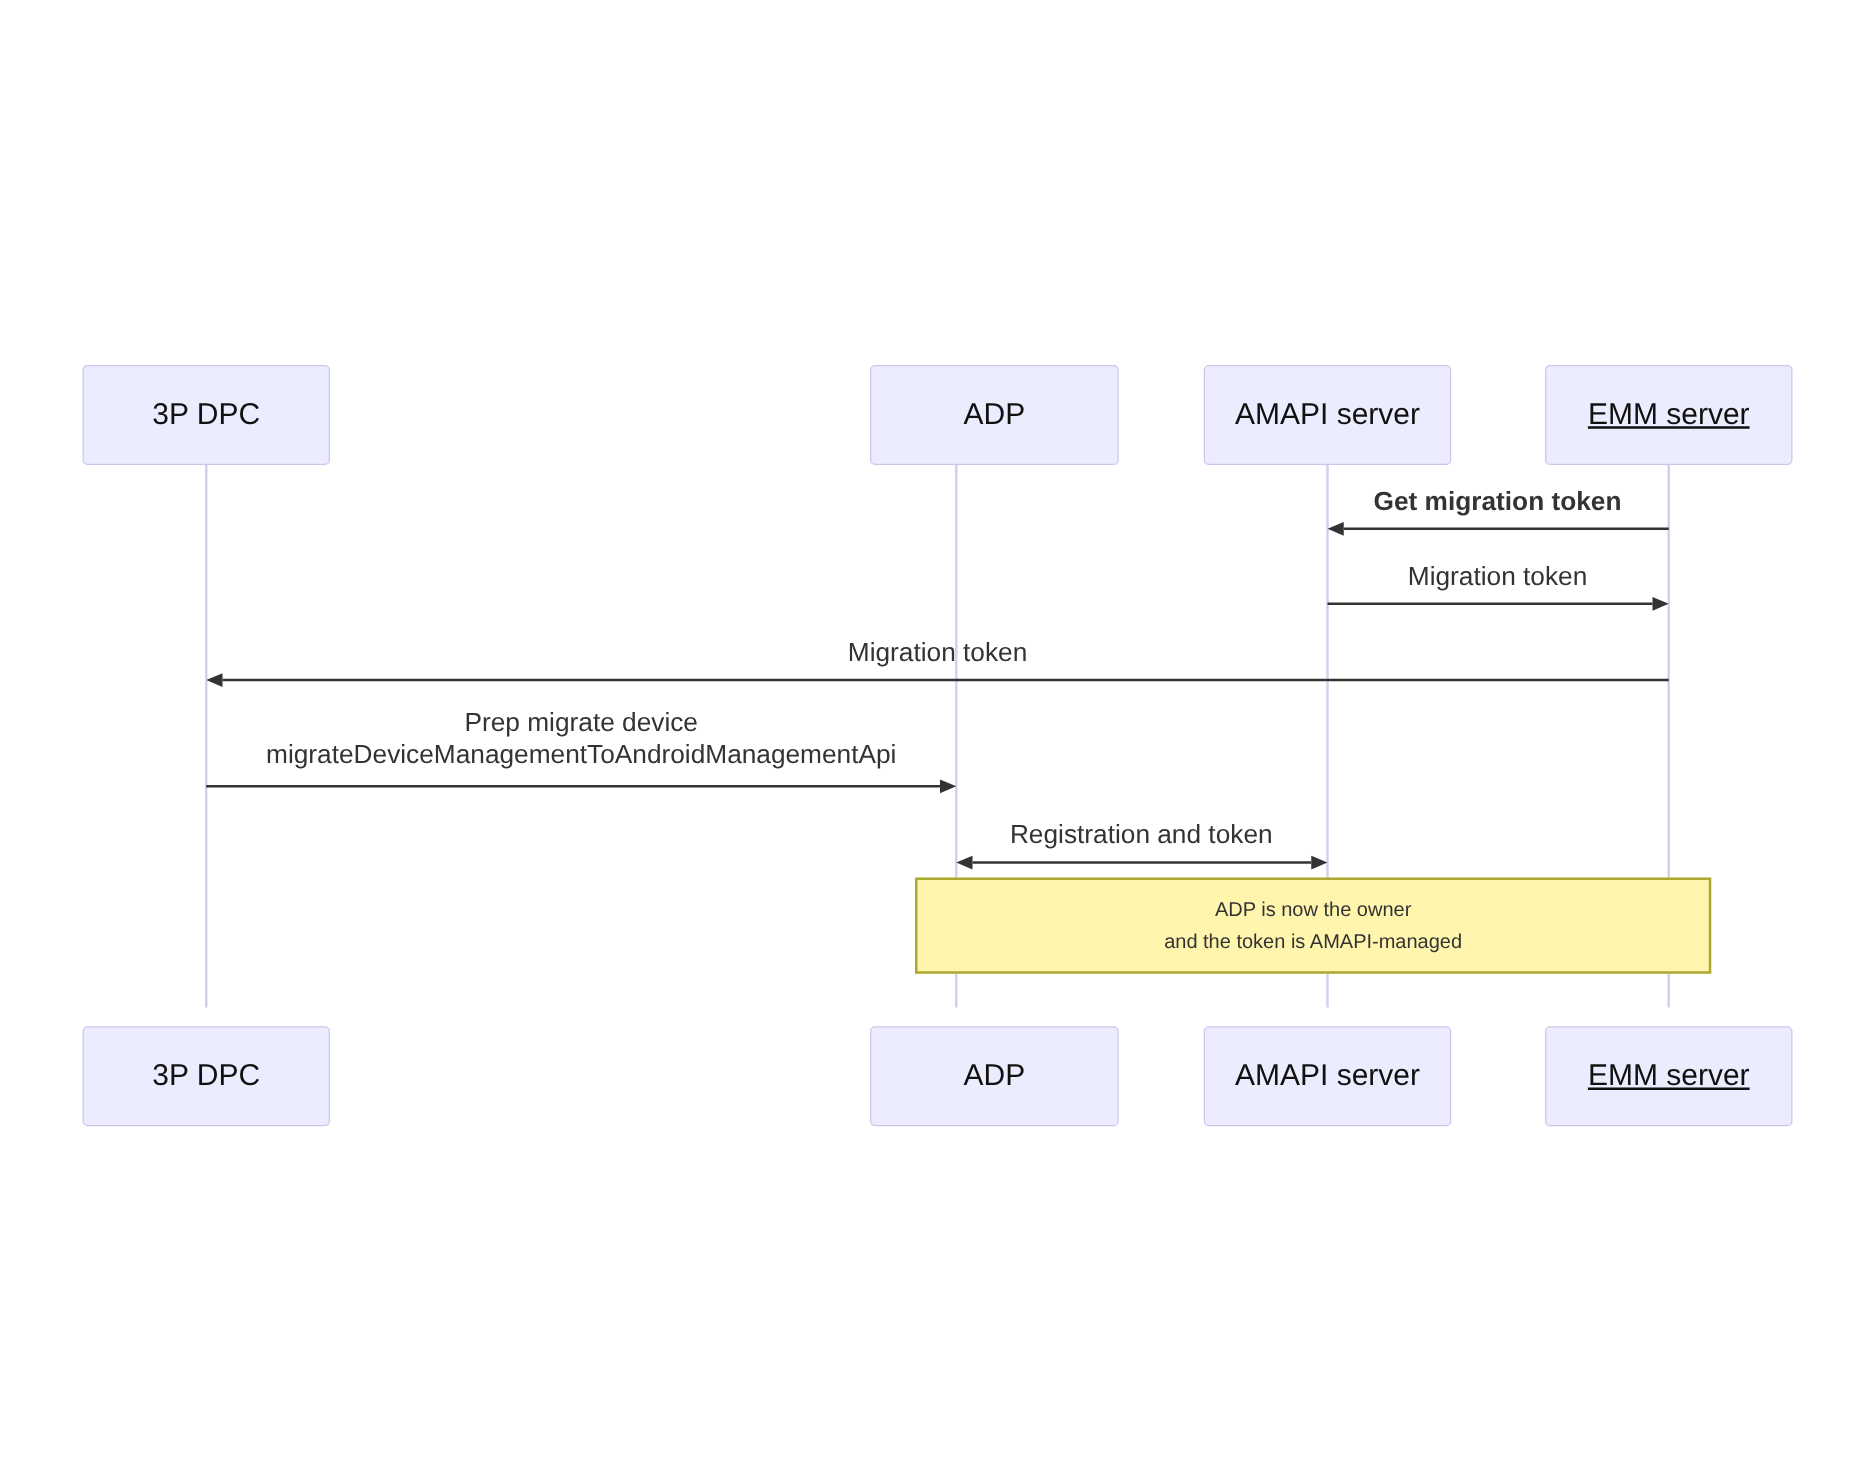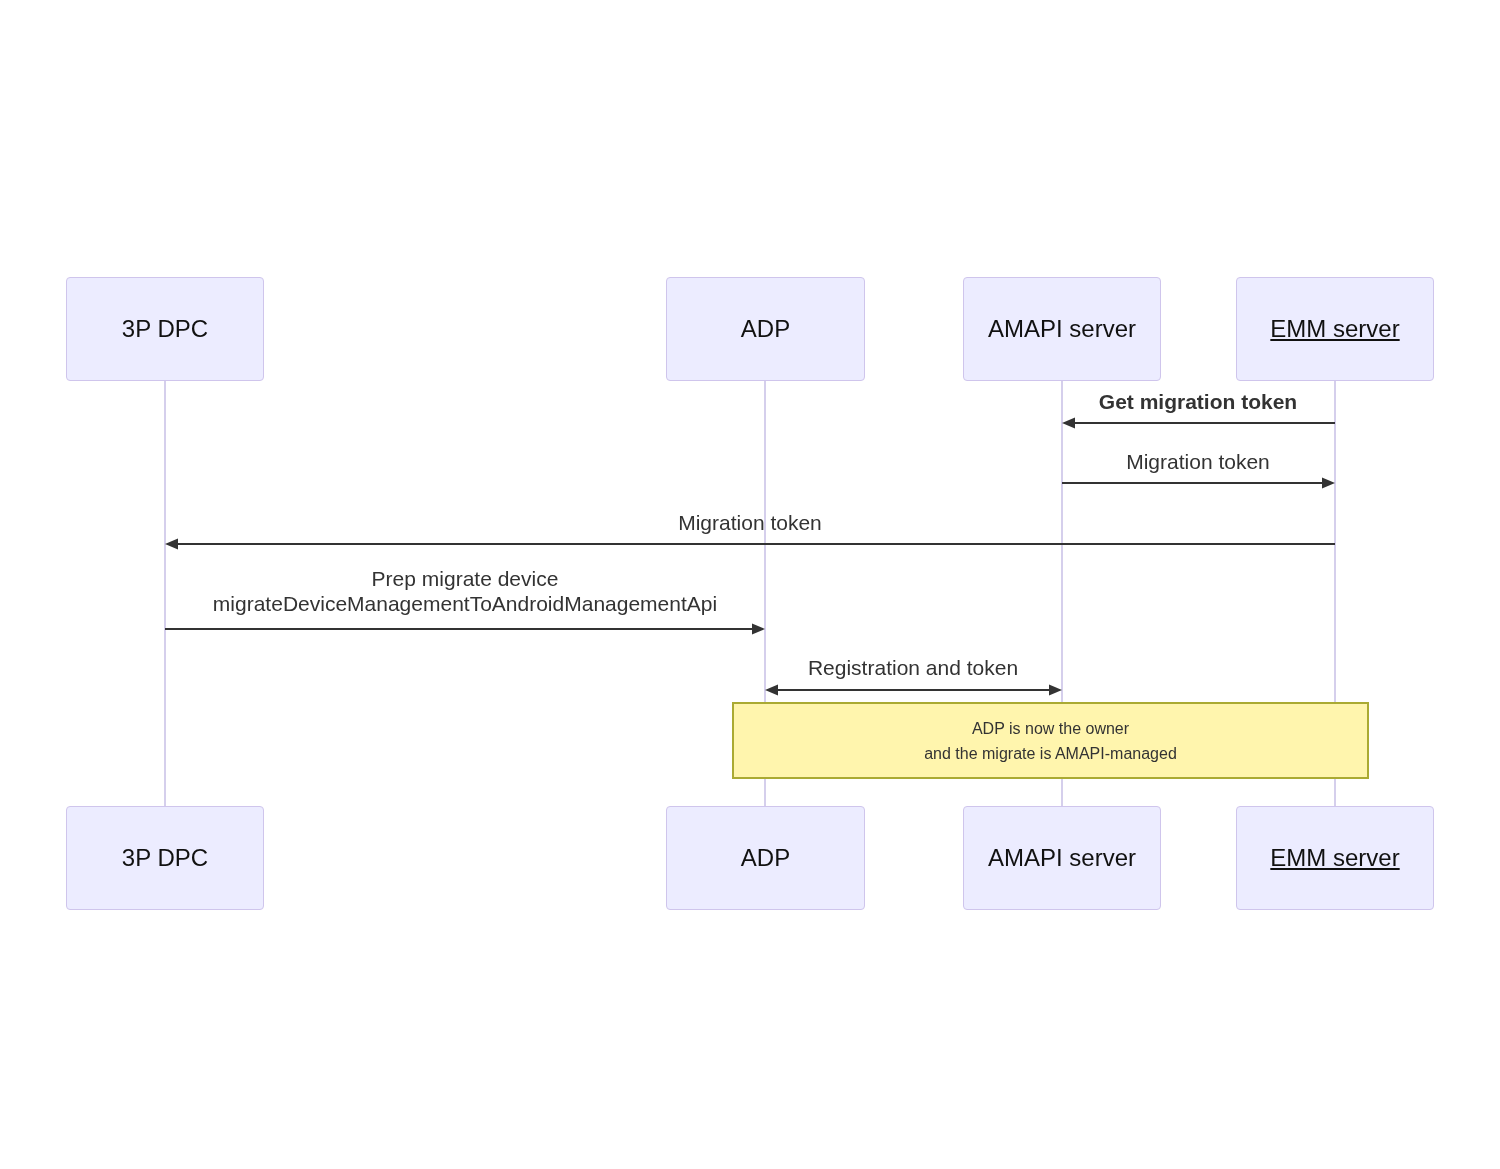--- a/index.html
+++ b/index.html
@@ -38,34 +38,35 @@
     position: absolute;
     left: 0; top: 0;
     width: 1500px; height: 1169px;
   }
   .arrows line    { stroke: var(--arrow); stroke-width: 2; }
   .arrows polygon { fill: var(--arrow); }
 
   .actor {
     position: absolute;
     width: 198px;
-    height: 104px;
+    height: 80px;
     background: var(--actor-fill);
     border: 1px solid var(--actor-border);
     border-radius: 4px;
     display: flex;
     align-items: center;
     justify-content: center;
     font-size: 24px;
     color: #111111;
+    margin-top: 15px;
   }
   .row-top    { top: 277px; }
   .row-bottom { top: 806px; }
   .a-dpc   { left: 66px; }
-  .a-adp   { left: 666px; width: 199px; }
+  .a-adp   { left: 696px; width: 199px; }
   .a-amapi { left: 963px; }
   .a-emm   { left: 1236px; text-decoration: underline; }
 
   .msg {
     position: absolute;
     transform: translateX(-50%);
     font-size: 21px;
     line-height: 25px;
     color: var(--message-text);
     white-space: nowrap;
@@ -134,21 +135,21 @@
   <div class="msg m2">Migration token</div>
   <div class="msg m3">Migration token</div>
   <div class="msg m4">
     <div>Prep migrate device</div>
     <div>migrateDeviceManagementToAndroidManagementApi</div>
   </div>
   <div class="msg m5">Registration and token</div>
 
   <div class="note">
     <div>ADP is now the owner</div>
-    <div>and the migrate is AMAPI-managed</div>
+    <div>and the token is AMAPI-managed</div>
   </div>
 
   <div class="actor row-top a-dpc">
     <span>3P DPC</span>
   </div>
   <div class="actor row-top a-adp">
     <span>ADP</span>
   </div>
   <div class="actor row-top a-amapi">
     <span>AMAPI server</span>

